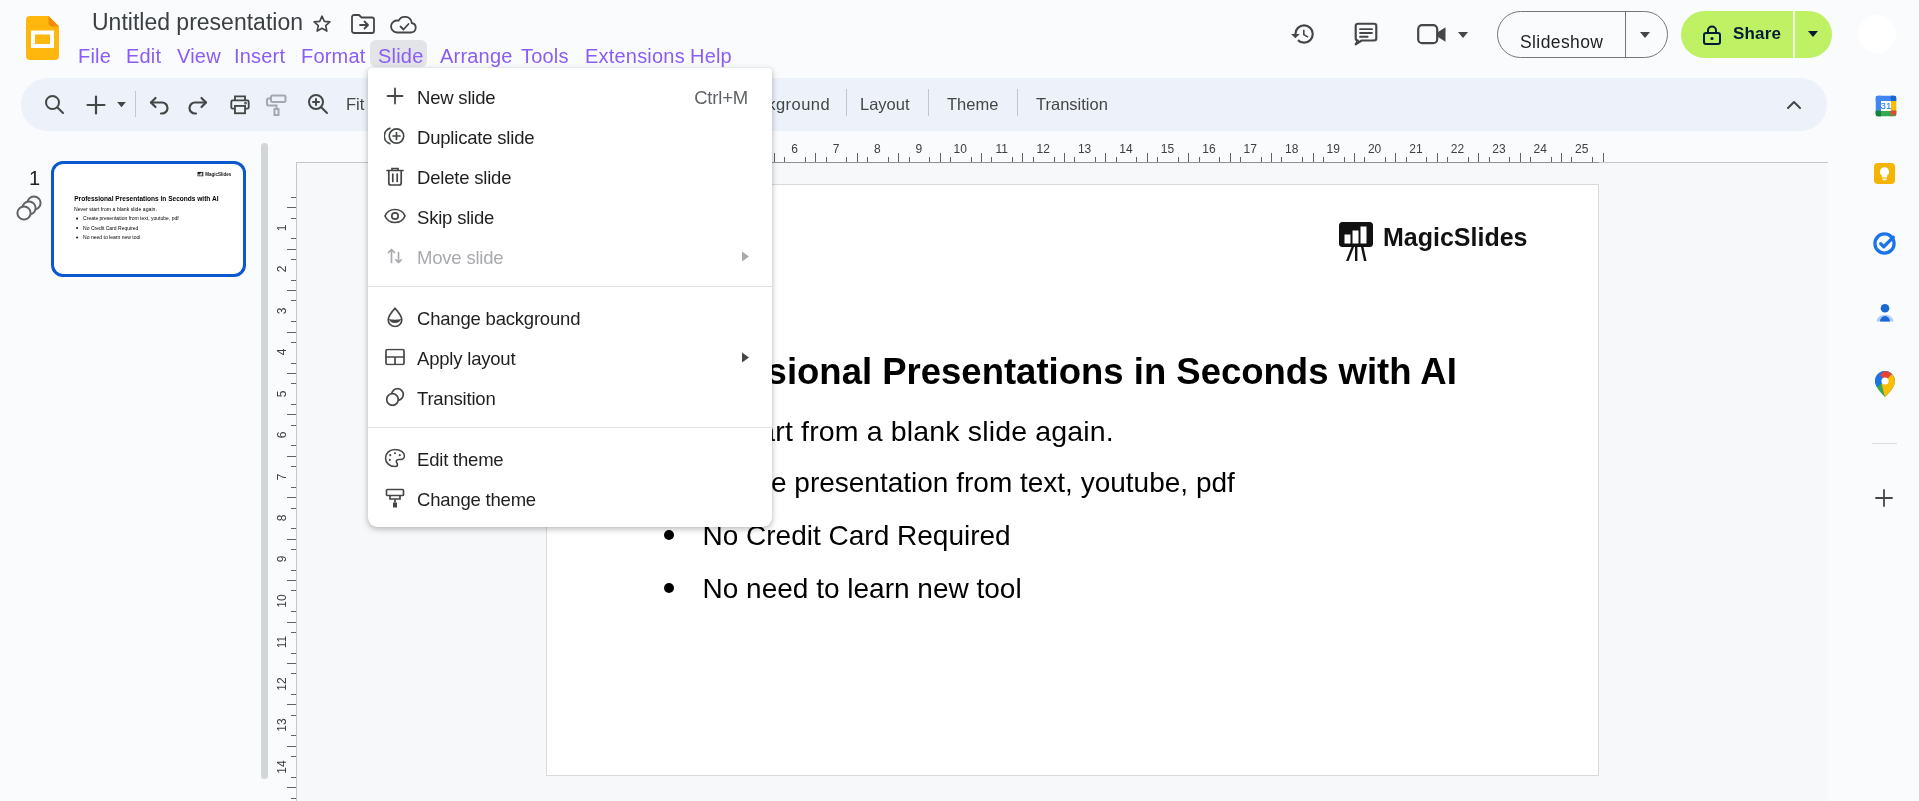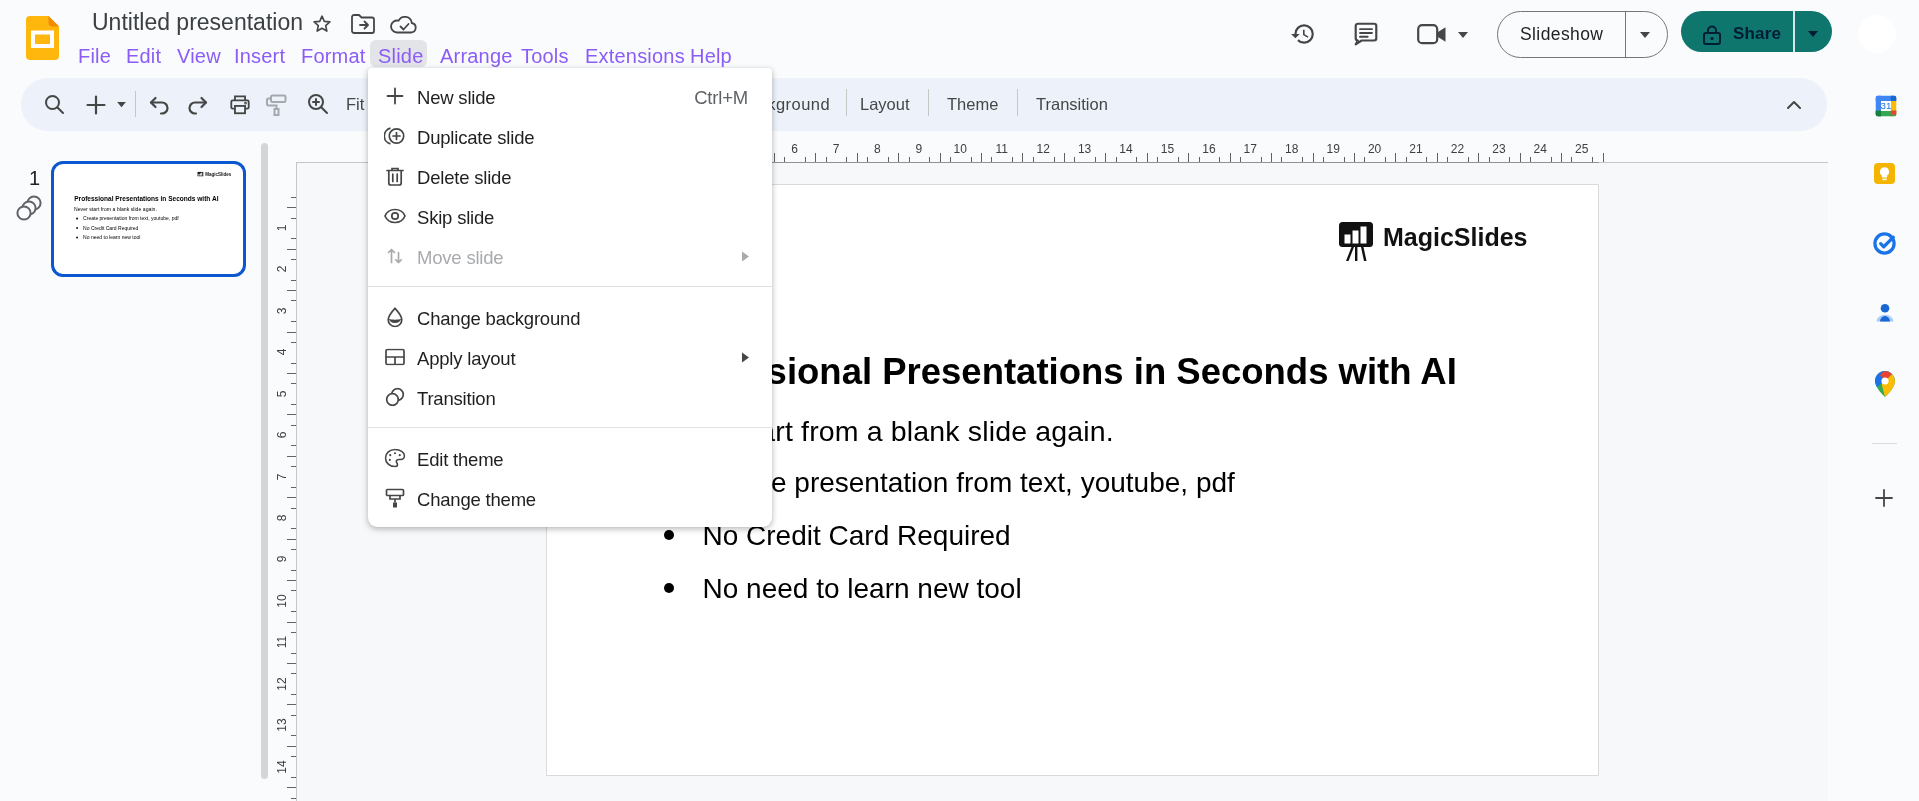--- a/index.html
+++ b/index.html
@@ -59,28 +59,28 @@
     </svg>
   <svg class="abs" style="left:1417px;top:24px;" width="31" height="21" viewBox="0 0 31 21" fill="none" stroke="#444746" stroke-width="2.2">
       <rect x="1.2" y="1.2" width="19" height="18" rx="4"></rect>
       <path d="M21 8 L28.5 3.2 V17.8 L21 13 Z" fill="#444746" stroke="none"></path>
     </svg>
   <svg class="abs" style="left:1457px;top:31px;" width="12" height="8" viewBox="0 0 12 8">
       <path d="M1 1 L6 7 L11 1 Z" fill="#444746"></path>
     </svg>
 
   <div class="abs" style="left:1497px;top:11px;width:171px;height:47px;border:1px solid #747775;border-radius:24px;background:#f9fbfd;">
-    <span class="abs" style="left:22px;top:12px;font-size:17.5px;letter-spacing:.4px;color:#1f1f1f;">Slideshow</span>
+    <span class="abs" style="left:22px;top:20px;font-size:17.5px;letter-spacing:.4px;color:#1f1f1f;">Slideshow</span>
     <div class="abs" style="left:127px;top:0;width:1px;height:45px;background:#747775;"></div>
     <svg class="abs" style="left:141px;top:19px;" width="12" height="8" viewBox="0 0 12 8">
         <path d="M1 1 L6 7 L11 1 Z" fill="#444746"></path>
       </svg>
   </div>
 
-  <div class="abs" style="left:1681px;top:11px;width:151px;height:41px;border-radius:24px;background:#0f766e;">
+  <div class="abs" style="left:1681px;top:11px;width:151px;height:47px;border-radius:24px;background:#bef264;">
     <svg class="abs" style="left:22px;top:14px;" width="18" height="20" viewBox="0 0 18 20" fill="none" stroke="#001d35" stroke-width="2">
         <rect x="1" y="8" width="16" height="11" rx="2"></rect>
         <path d="M5 8 V5.5 a4 4 0 0 1 8 0 V8"></path>
         <circle cx="9" cy="13.5" r="1.6" fill="#001d35" stroke="none"></circle>
       </svg>
     <span class="abs" style="left:52px;top:13px;font-size:17px;color:#001d35;font-weight:bold;letter-spacing:.2px;">Share</span>
     <div class="abs" style="left:112px;top:0;width:1.5px;height:47px;background:#f9fbfd;opacity:.85;"></div>
     <svg class="abs" style="left:126px;top:19px;" width="12" height="8" viewBox="0 0 12 8">
         <path d="M1 1 L6 7 L11 1 Z" fill="#001d35"></path>
       </svg>

